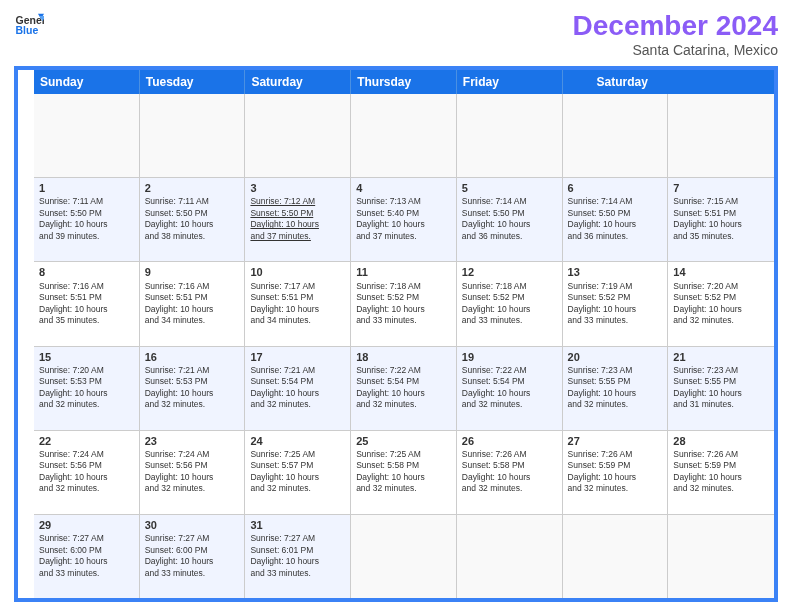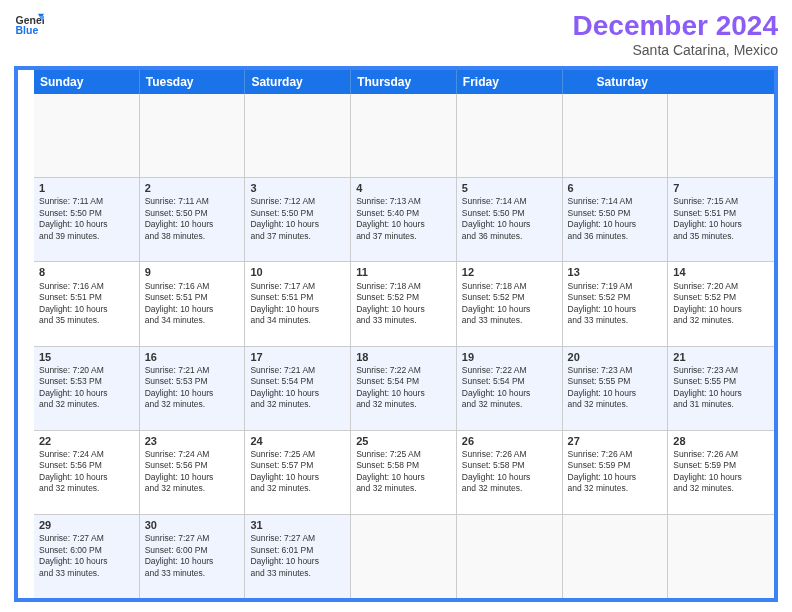--- a/index.html
+++ b/index.html
@@ -151,21 +151,21 @@
           </div>
           <div class="cal-cell">
             <span class="day-num">2</span>
             <div class="day-info" style="white-space: pre-line;">Sunrise: 7:11 AM
 Sunset: 5:50 PM
 Daylight: 10 hours
 and 38 minutes.</div>
           </div>
           <div class="cal-cell">
             <span class="day-num">3</span>
-            <div class="day-info" style="white-space: pre-line;">Sunrise: 7:12 AM
+            <div class="day-info" style="white-space: pre-line; text-decoration: underline;">Sunrise: 7:12 AM
 Sunset: 5:50 PM
 Daylight: 10 hours
 and 37 minutes.</div>
           </div>
           <div class="cal-cell">
             <span class="day-num">4</span>
             <div class="day-info" style="white-space: pre-line;">Sunrise: 7:13 AM
 Sunset: 5:40 PM
 Daylight: 10 hours
 and 37 minutes.</div>

